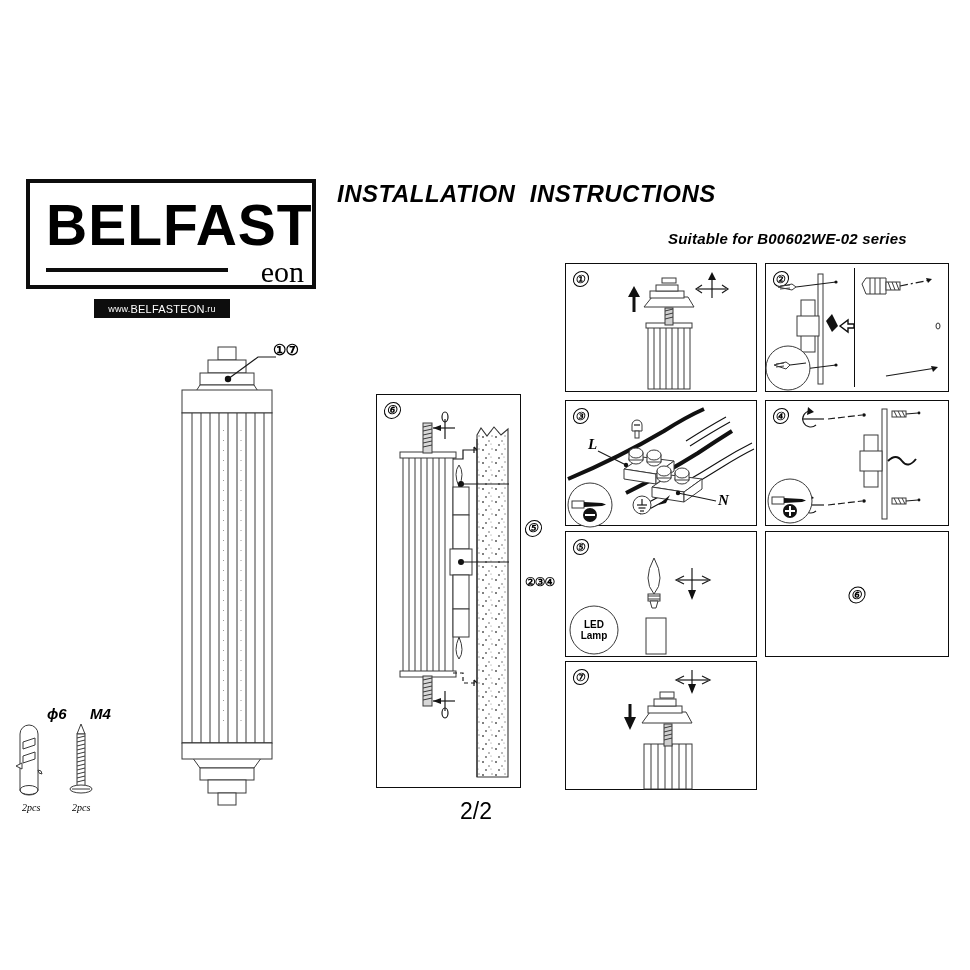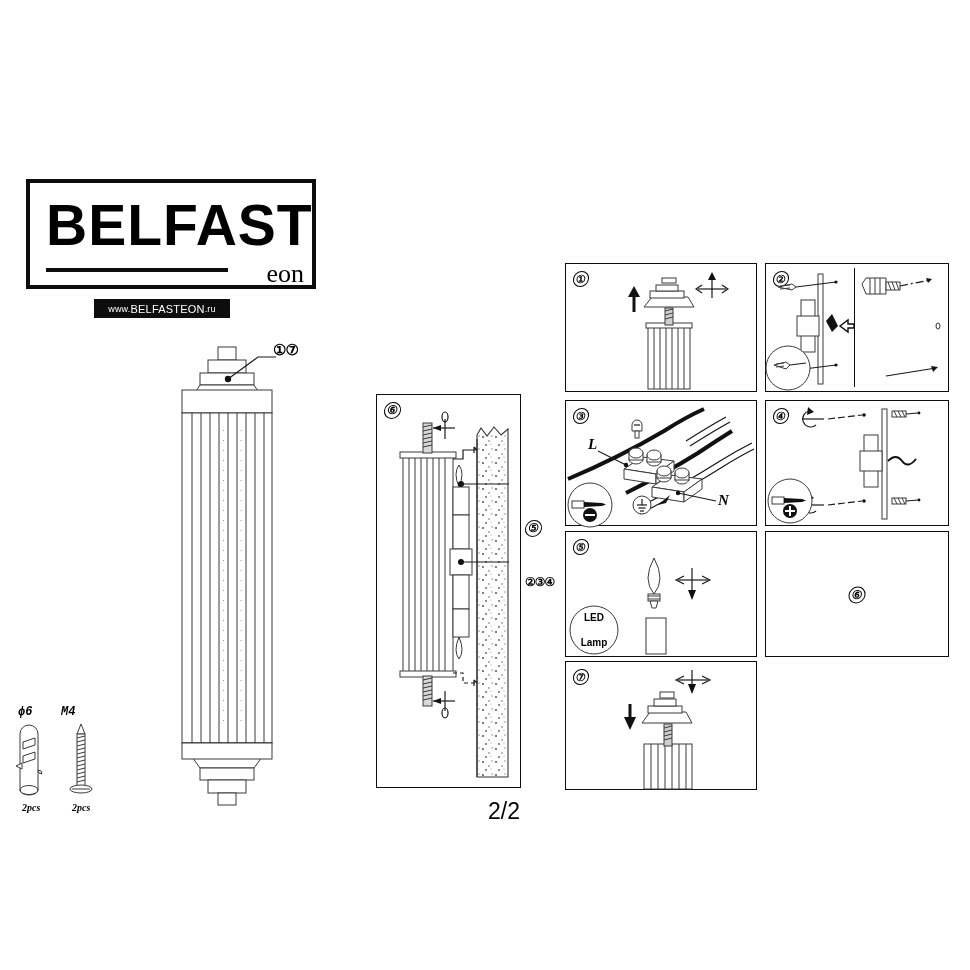--- a/index.html
+++ b/index.html
@@ -7,37 +7,37 @@
        font-family:"Liberation Sans",sans-serif;color:#000;}
 
   .sheet{position:absolute;inset:0;}
 
   
   #logo-block{position:absolute;left:26px;top:172px;width:290px;height:110px;margin-top:7px;}
   #logo-frame{position:absolute;inset:0;border:4px solid #0d0d0d;box-sizing:border-box;}
   #logo-wordmark{position:absolute;left:20px;top:18px;font-size:57px;font-weight:700;
        letter-spacing:1px;line-height:1;font-family:"Liberation Sans",sans-serif;}
   #logo-rule{position:absolute;left:20px;bottom:17px;width:192px;height:4px;background:#0d0d0d;}
-  #logo-sub{position:absolute;right:12px;bottom:2px;font-size:26px;
+  #logo-sub{position:absolute;right:12px;bottom:2px;font-size:30px;
        font-family:"Liberation Serif",serif;line-height:1;}
   #logo-sub-mask{position:absolute;right:4px;bottom:6px;width:84px;height:16px;background:#fff;}
 
   #site-badge{position:absolute;left:94px;top:299px;width:136px;height:19px;
        background:#0d0d0d;color:#fff;font-size:11px;letter-spacing:.2px;
        display:flex;align-items:center;justify-content:center;}
   #site-badge .lower{font-size:9px;}
 
   
   #doc-title{position:absolute;left:337px;top:180px;font-size:24px;font-style:italic;
        font-weight:600;letter-spacing:.5px;white-space:pre;}
   #model-line{position:absolute;left:668px;top:230px;font-size:15px;font-style:italic;
        font-weight:700;letter-spacing:.2px;white-space:pre;}
 
   
-  #page-number{position:absolute;left:0;top:798px;width:970px;text-align:right;
+  #page-number{position:absolute;left:0;top:798px;width:970px;text-align:left;
        font-size:23px;font-weight:500;}
   #page-number span{position:relative;left:-487px;}
   #page-number{left:460px;width:60px;}
   #page-number span{left:0;}
 
   
   .panel{position:absolute;border:1.6px solid #0d0d0d;box-sizing:border-box;background:#fff;}
   .panel-num{position:absolute;left:7px;top:5px;width:17px;height:17px;}
   .cnum{display:inline-block;width:16px;height:16px;border:1.4px solid #000;
        border-radius:50%;font-size:11px;font-weight:700;line-height:14px;
@@ -47,23 +47,23 @@
 
   .vdiv{position:absolute;top:4px;bottom:4px;width:0;border-left:1.4px solid #0d0d0d;}
   .badge-text{position:absolute;display:flex;flex-direction:column;align-items:center;
        justify-content:center;font-size:10px;font-weight:700;line-height:11px;}
 
   
   #wall-panel{position:absolute;left:376px;top:394px;width:145px;height:394px;
        border:1.6px solid #0d0d0d;box-sizing:border-box;background:#fff;}
 
   
-  .hw-label{position:absolute;font-size:12px;font-weight:700;font-style:italic;
-       font-family:Liberation Mono, monospace;}
-  .hw-qty{position:absolute;font-size:10px;font-weight:700;font-style:italic;
+  .hw-label{position:absolute;font-size:15px;font-weight:700;font-style:italic;
+       font-family:Liberation Sans, sans-serif;margin-left:29px;}
+  .hw-qty{position:absolute;font-size:10px;font-weight:400;font-style:italic;
        font-family:"Liberation Serif",serif;}
 
   svg{display:block;overflow:visible;}
   .ln{fill:none;stroke:#3a3a3a;stroke-width:1;}
   .ln2{fill:none;stroke:#1a1a1a;stroke-width:1.2;}
   .fl{fill:#fff;stroke:#3a3a3a;stroke-width:1;}
   .blk{fill:#111;}
 </style>
 </head>
 <body>
@@ -77,20 +77,22 @@
     <div id="logo-sub-mask"></div>
     <div id="logo-sub">eon</div>
   </div>
 
   <div id="site-badge">
     <span class="lower">www.</span>
       <span>BELFASTEON</span>
       <span class="lower">.ru</span>
   </div>
 
+  <div id="doc-title">INSTALLATION  INSTRUCTIONS</div>
+  <div id="model-line">Suitable for B00602WE-02 series</div>
   <div id="page-number"><span>2/2</span></div>
 
   <div style="position:absolute;left:140px;top:335px;width:200px;height:475px;">
     <svg width="200" height="475" viewBox="0 0 200 475">
 
       <rect x="78" y="12" width="18" height="13" class="fl"></rect>
       <rect x="68" y="25" width="38" height="13" class="fl"></rect>
       <rect x="60" y="38" width="54" height="12" class="fl"></rect>
       <path d="M42 78 L60 50 L114 50 L132 78 Z" class="fl"></path>
       <rect x="42" y="55" width="90" height="23" class="fl"></rect>
@@ -525,21 +527,21 @@
       <g class="ln2">
         <line x1="126" y1="36" x2="126" y2="66"></line>
         <path d="M122 58 L126 68 L130 58 Z" class="blk" stroke="none"></path>
         <line x1="112" y1="48" x2="142" y2="48"></line>
         <path d="M118 44 L110 48 L118 52" fill="none"></path>
         <path d="M136 44 L144 48 L136 52" fill="none"></path>
       </g>
 
       <circle cx="28" cy="98" r="24" class="fl" stroke="#0d0d0d" stroke-width="1.4"></circle>
     </svg>
-    <div class="badge-text" style="left:6px;top:80px;width:44px;height:36px;justify-content:space-between;">
+    <div class="badge-text" style="left:6px;top:80px;width:44px;height:36px;">
       <span>LED</span>
       <span>Lamp</span>
     </div>
   </div>
 
   <div class="panel" style="left:765px;top:531px;width:184px;height:126px;">
     <div style="position:absolute;left:50%;top:50%;transform:translate(-50%,-50%);">
       <span class="cnum big">⑥</span>
     </div>
   </div>

